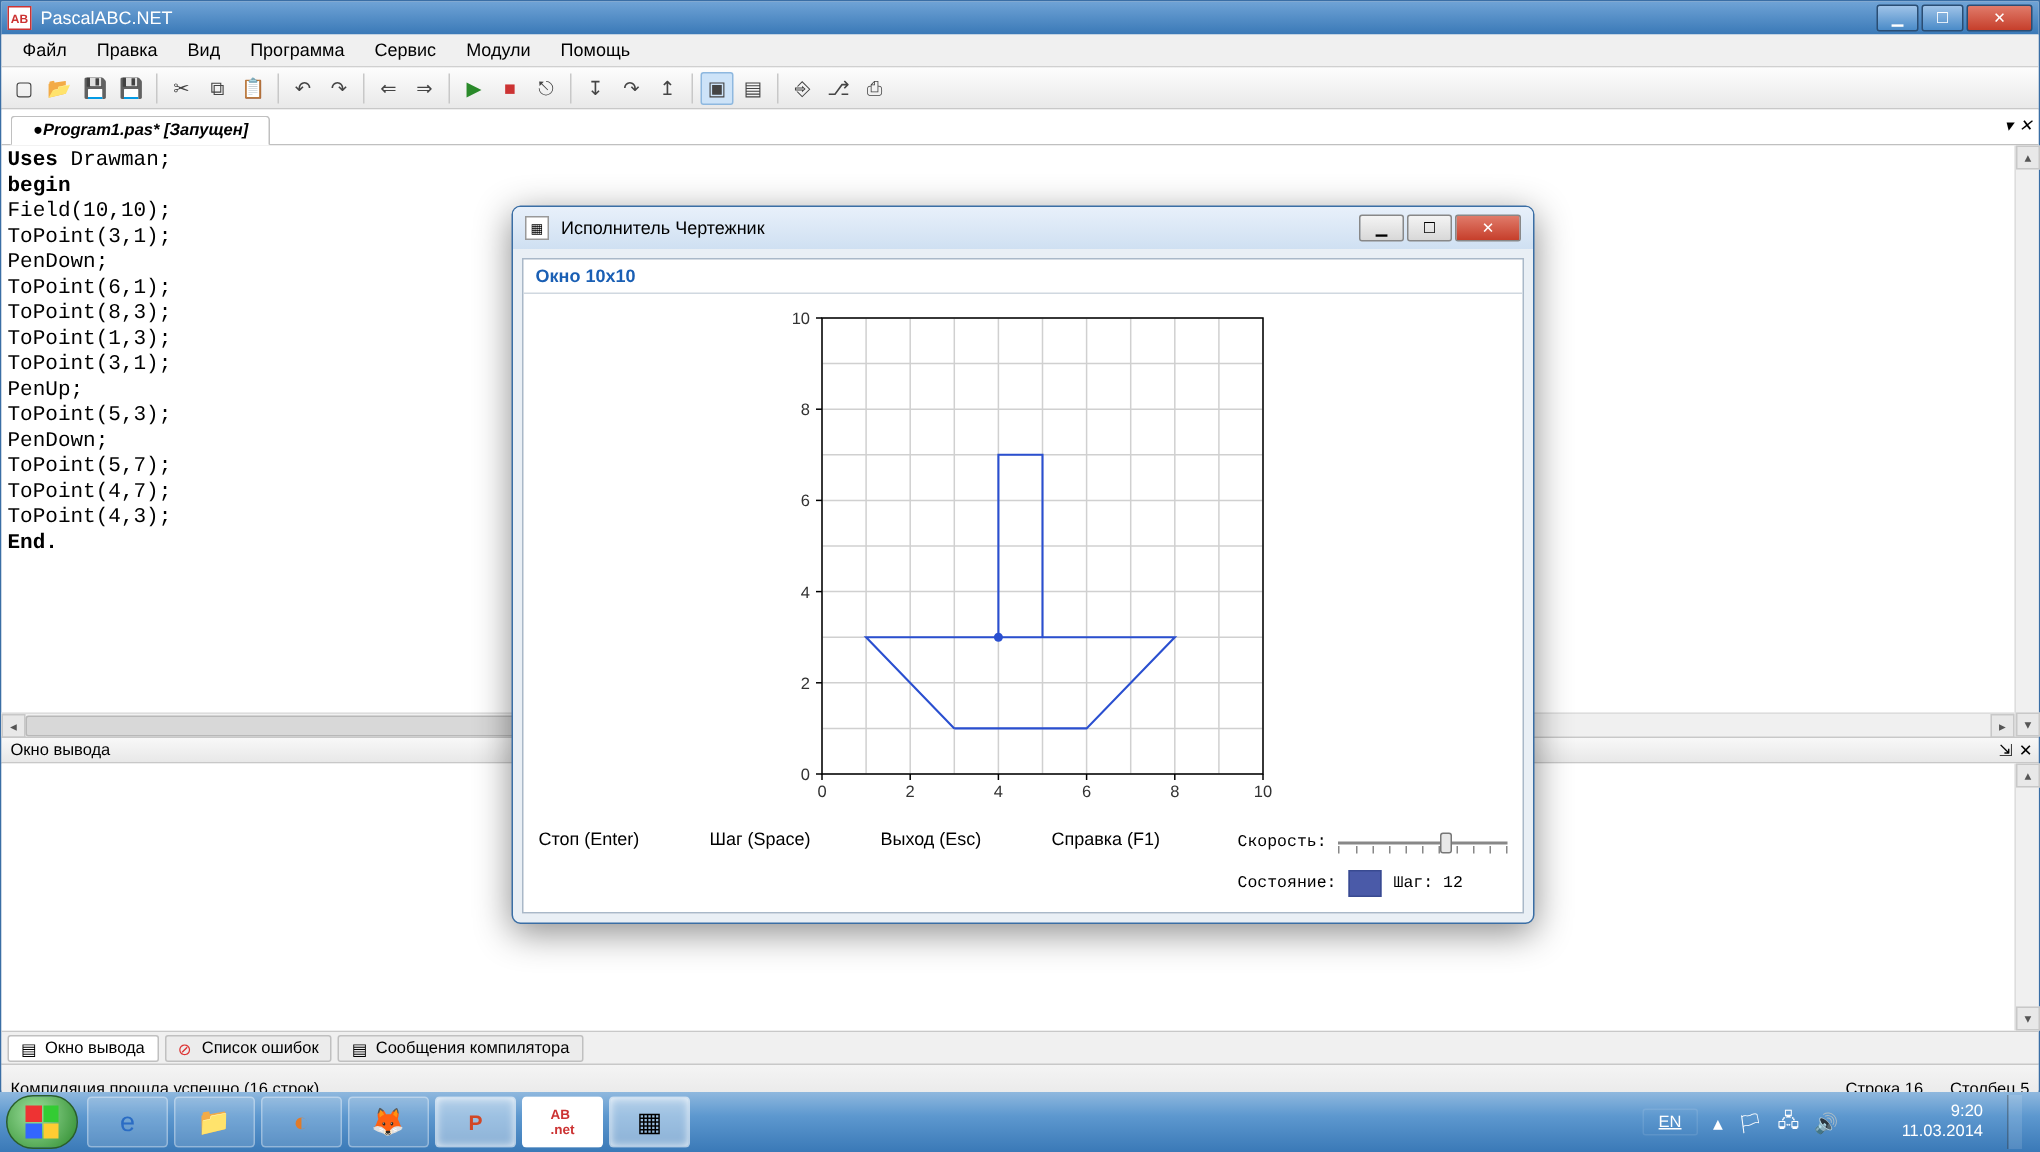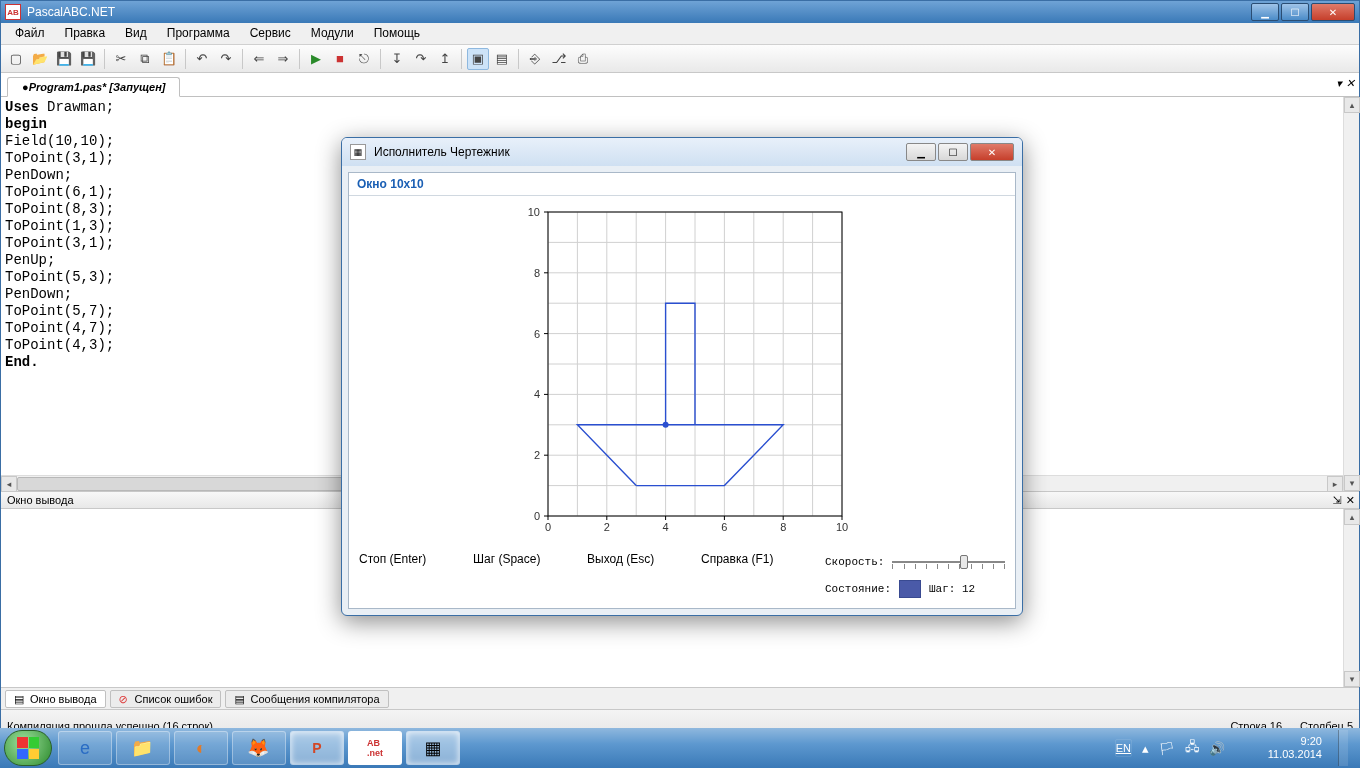--- a/index.html
+++ b/index.html
@@ -222,21 +222,21 @@
 .task-item {
   width:54px; height:34px; margin:0 2px; border:1px solid rgba(255,255,255,0.35);
   background:rgba(255,255,255,0.15); border-radius:3px;
   display:flex; align-items:center; justify-content:center; font-size:18px;
 }
 .task-item.active { background:rgba(255,255,255,0.4); box-shadow:inset 0 0 6px rgba(255,255,255,0.8);}
 .tray {
   margin-left:auto; display:flex; align-items:center; gap:10px; color:#fff; padding:0 8px;
   font-size:11px;
 }
-.tray .lang{ border:1px solid rgba(255,255,255,0.1); padding:2px 0; border-radius:2px;text-decoration:underline;}
+.tray .lang{ border:1px solid rgba(255,255,255,0.1); padding:2px 10px; border-radius:2px;text-decoration:underline;}
 .tray .clock{ text-align:right; line-height:13px;margin-left:32px;}
 .tray .show-desktop{ width:10px; height:36px; background:rgba(255,255,255,0.12); border-left:1px solid rgba(0,0,0,0.3); margin-left:6px;}
 .tray-ico { font-size:13px;}
 </style>
 </head>
 <body>
 
 <div class="app">
 
   <div class="titlebar">

